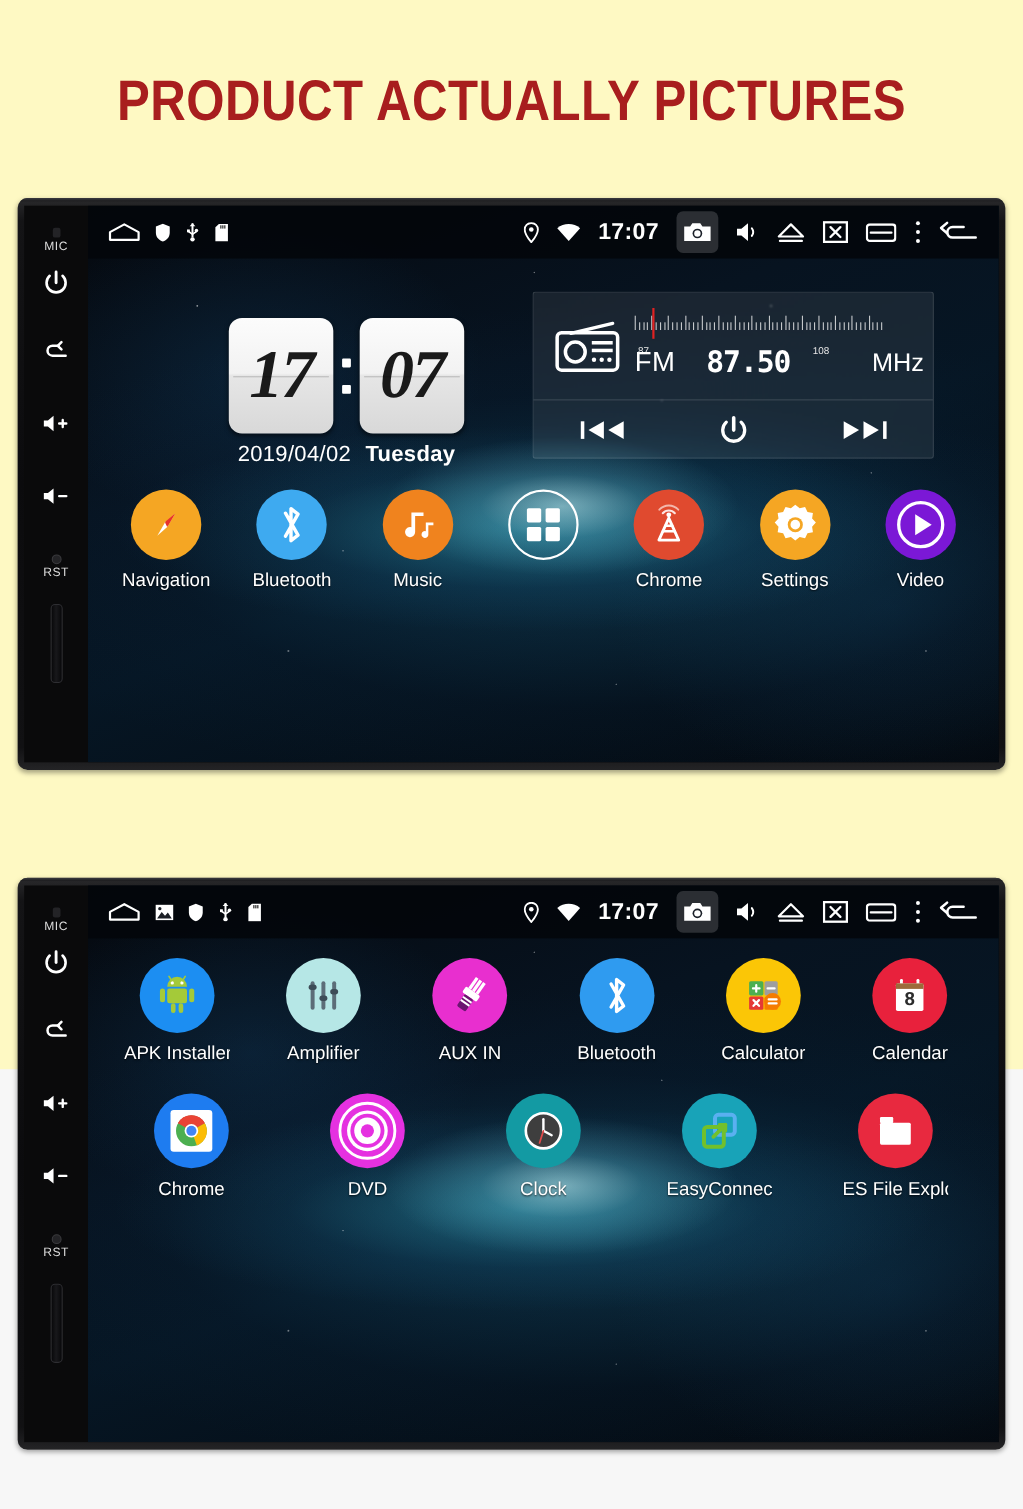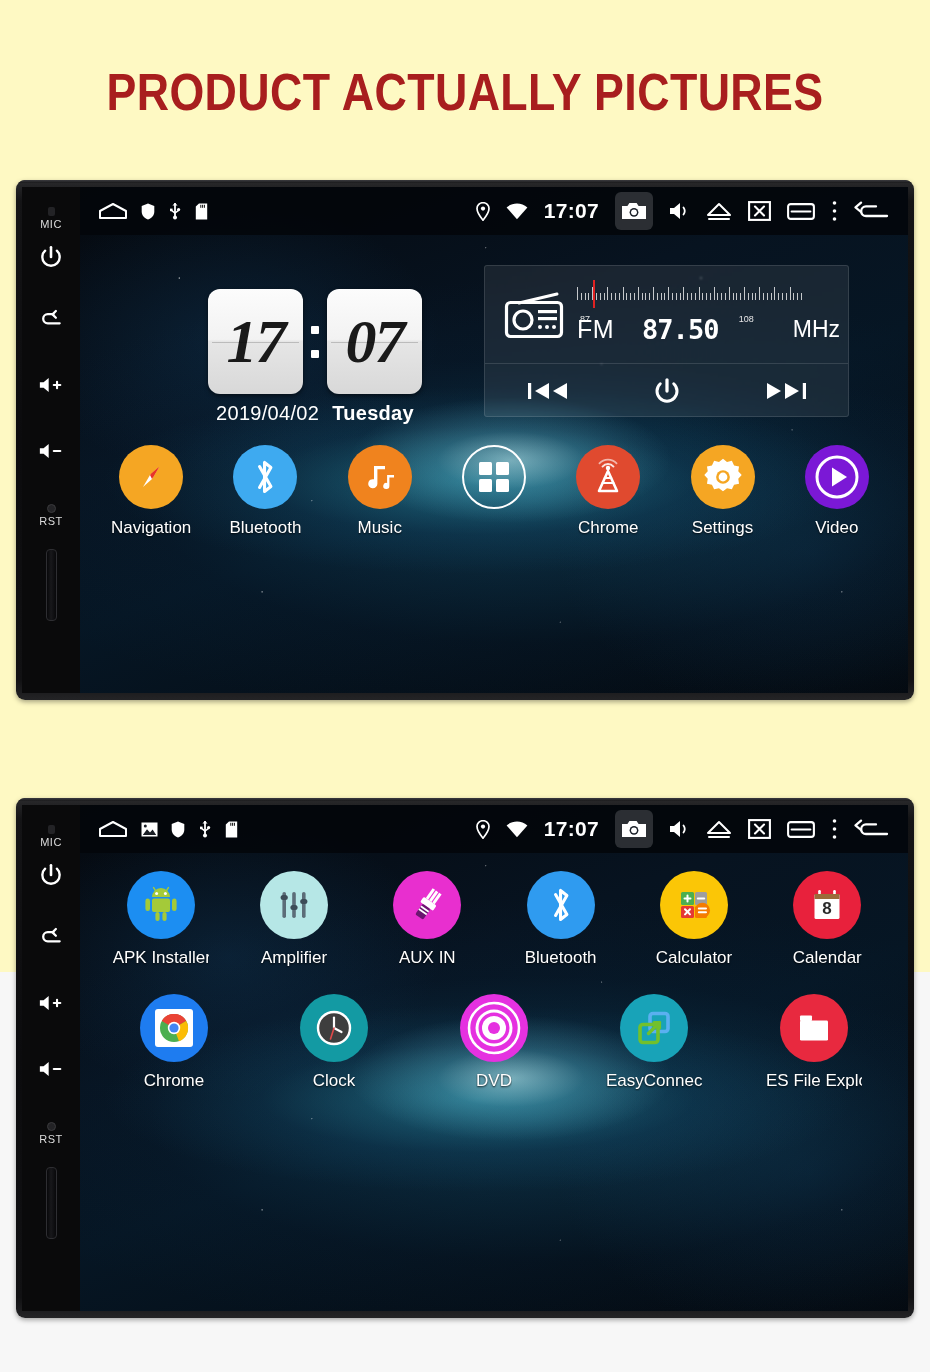--- a/index.html
+++ b/index.html
@@ -719,44 +719,44 @@
                   <path d="M23 9 A14 14 0 0 0 10.8 16.1 L23 23 Z" fill="#ea4335"></path>
                   <path d="M10.8 16.1 h24.4 A14 14 0 0 0 10.8 16.1 Z" fill="#ea4335"></path>
                   <circle cx="23" cy="23" r="6.2" fill="#fff"></circle>
                   <circle cx="23" cy="23" r="4.6" fill="#4285f4"></circle>
                 </svg>
               </div>
               <div class="app-lbl">Chrome</div>
             </div>
 
             <div class="app">
-              <div class="app-ico" style="background:#139aa3">
-                <svg width="44" height="44" viewBox="0 0 44 44">
-                  <circle cx="22" cy="22" r="16" fill="#3e3e3e" stroke="#fff" stroke-width="2.4"></circle>
-                  <path d="M22 22 L22 11.5" stroke="#fff" stroke-width="2.2" stroke-linecap="round"></path>
-                  <path d="M22 22 L29.5 26" stroke="#fff" stroke-width="2.2" stroke-linecap="round"></path>
-                  <path d="M22 22 L18.5 33" stroke="#e04a4a" stroke-width="1.6" stroke-linecap="round"></path>
-                </svg>
-              </div>
-              <div class="app-lbl">Clock</div>
-            </div>
-
-            <div class="app">
               <div class="app-ico" style="background:#e531e0">
                 <svg width="56" height="56" viewBox="0 0 56 56">
                   <circle cx="28" cy="28" r="25" fill="none" stroke="#fff" stroke-width="2.6"></circle>
                   <circle cx="28" cy="28" r="18.5" fill="#fff"></circle>
                   <circle cx="28" cy="28" r="15.5" fill="#e531e0"></circle>
                   <circle cx="28" cy="28" r="12" fill="#fff"></circle>
                   <circle cx="28" cy="28" r="6" fill="#e531e0"></circle>
                 </svg>
               </div>
               <div class="app-lbl">DVD</div>
             </div>
 
+            <div class="app">
+              <div class="app-ico" style="background:#139aa3">
+                <svg width="44" height="44" viewBox="0 0 44 44">
+                  <circle cx="22" cy="22" r="16" fill="#3e3e3e" stroke="#fff" stroke-width="2.4"></circle>
+                  <path d="M22 22 L22 11.5" stroke="#fff" stroke-width="2.2" stroke-linecap="round"></path>
+                  <path d="M22 22 L29.5 26" stroke="#fff" stroke-width="2.2" stroke-linecap="round"></path>
+                  <path d="M22 22 L18.5 33" stroke="#e04a4a" stroke-width="1.6" stroke-linecap="round"></path>
+                </svg>
+              </div>
+              <div class="app-lbl">Clock</div>
+            </div>
+
 
             <div class="app">
               <div class="app-ico" style="background:#18a3b8">
                 <svg width="38" height="38" viewBox="0 0 38 38">
                   <rect x="15" y="4.5" width="18" height="18" rx="3" fill="none" stroke="#5ab0f0" stroke-width="3.6"></rect>
                   <rect x="5" y="15.5" width="18" height="18" rx="3" fill="none" stroke="#72c02c" stroke-width="3.6"></rect>
                   <path d="M13.5 24.5 L24.5 13.5" stroke="#72c02c" stroke-width="3.4" stroke-linecap="round"></path>
                   <path d="M24.5 13.5 h-5.4 M24.5 13.5 v5.4" stroke="#72c02c" stroke-width="3.2" stroke-linecap="round"></path>
                 </svg>
               </div>

